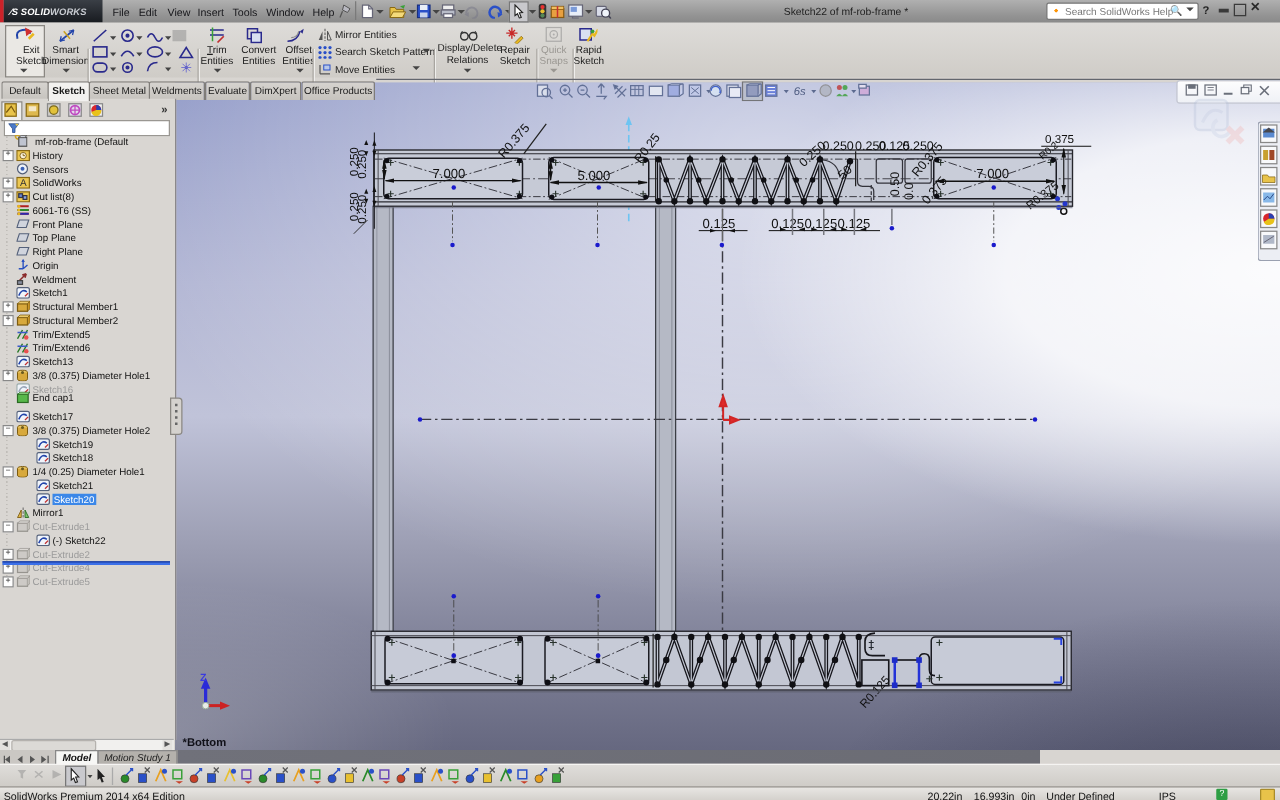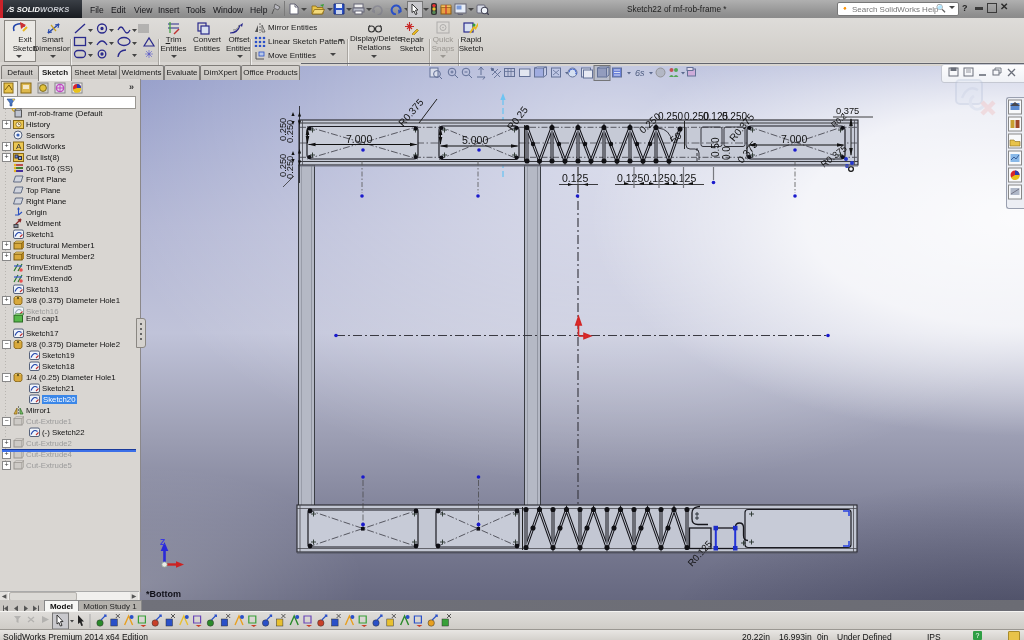--- a/index.html
+++ b/index.html
@@ -34,21 +34,21 @@
   .pm{position:absolute;width:7px;height:7px;border:1px solid #888;background:#fff;font-size:7px;line-height:6px;text-align:center;color:#333;}
   
   #viewport{left:140px;top:66px;width:884px;height:534px;
     background:
       radial-gradient(ellipse 430px 220px at 880px 150px, rgba(255,255,255,0.95), rgba(255,255,255,0.8) 50%, rgba(255,255,255,0) 100%),
       radial-gradient(ellipse 520px 340px at 480px 80px, rgba(255,255,255,0.6), rgba(255,255,255,0) 100%),
       radial-gradient(ellipse 300px 160px at 0px 520px, rgba(255,255,255,0.22), rgba(255,255,255,0) 75%),
       radial-gradient(ellipse 480px 250px at 870px 600px, rgba(10,12,35,0.35), rgba(10,12,35,0) 75%),
       linear-gradient(180deg,#929bc8 0%,#b2b6d4 30%,#c0c3d9 50%,#9b9db2 70%,#7e8097 85%,#666880 100%);}
   
-  #mtabrow{left:0;top:600px;width:1024px;height:11px;background:linear-gradient(90deg,#c2bfbb 0,#c2bfbb 140px,#70717a 141px,#6b6c74 100%);}
+  #mtabrow{left:0;top:600px;width:832px;height:11px;background:linear-gradient(90deg,#c2bfbb 0,#c2bfbb 140px,#70717a 141px,#6b6c74 100%);font-style:italic;}
   #btoolbar{left:0;top:611px;width:1024px;height:18px;background:linear-gradient(#dfddda,#cecbc6);border-top:1px solid #f5f4f2;}
   #statusbar{left:0;top:629px;width:1024px;height:11px;background:linear-gradient(#e8e6e3,#d2cfca);border-top:1px solid #9a9792;font-size:8.5px;color:#111;}
 </style>
 </head>
 <body>
 <div id="titlebar" class="abs"></div>
 <div id="redstripe" class="abs"></div>
 <div id="logoblk" class="abs"></div>
 <div id="logotxt" class="abs">∕S SOLID<span style="color:#c9ccd2;">WORKS</span></div>
 <div class="abs menu" style="left:90px;">File</div>
@@ -159,21 +159,21 @@
         <circle cx="6" cy="2" r="1.3"></circle>
         <circle cx="10" cy="2" r="1.3"></circle>
         <circle cx="2" cy="6" r="1.3"></circle>
         <circle cx="6" cy="6" r="1.3"></circle>
         <circle cx="10" cy="6" r="1.3"></circle>
         <circle cx="2" cy="10" r="1.3"></circle>
         <circle cx="6" cy="10" r="1.3"></circle>
         <circle cx="10" cy="10" r="1.3"></circle>
       </g>
     </svg>
-  <div class="cbtn abs" style="left:268px;top:19px;text-align:left;">Linear Sketch Pattern</div>
+  <div class="cbtn abs" style="left:268px;top:19px;text-align:left;">Search Sketch Pattern</div>
   <div class="darr abs" style="left:338px;top:21px;"></div>
   <svg class="abs" style="left:254px;top:32px;" width="12" height="11">
       <path d="M2,9 h8 M2,9 v-7" stroke="#555" stroke-width="1"></path>
       <rect x="5" y="2" width="5" height="4" fill="#b8c8e8" stroke="#2a50c8" stroke-width="0.8"></rect>
     </svg>
   <div class="cbtn abs" style="left:268px;top:33px;text-align:center;">Move Entities</div>
   <div class="darr abs" style="left:330px;top:35px;"></div>
   <div class="cmdsep abs" style="left:347px;"></div>
 
   <svg class="abs" style="left:367px;top:3px;" width="16" height="12">

